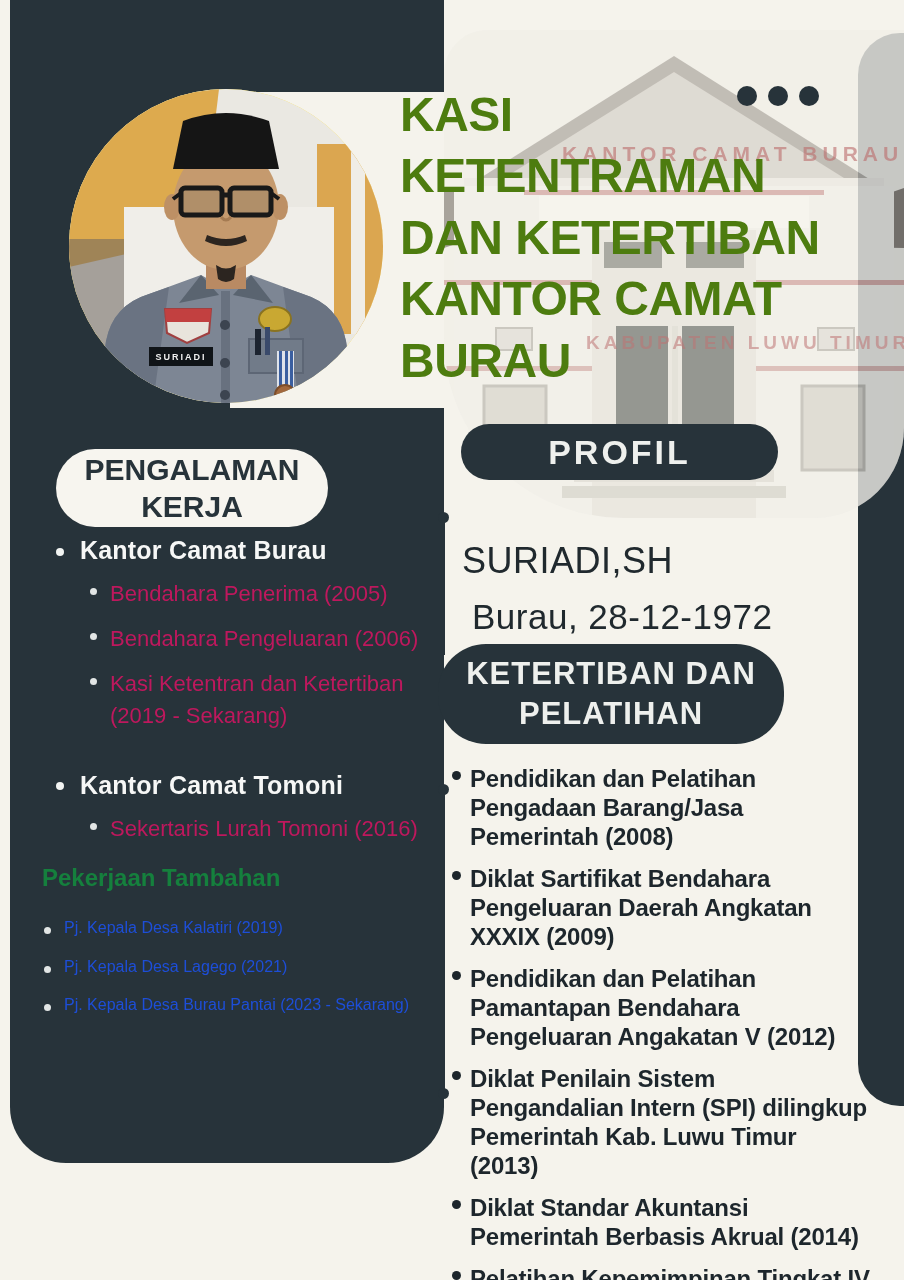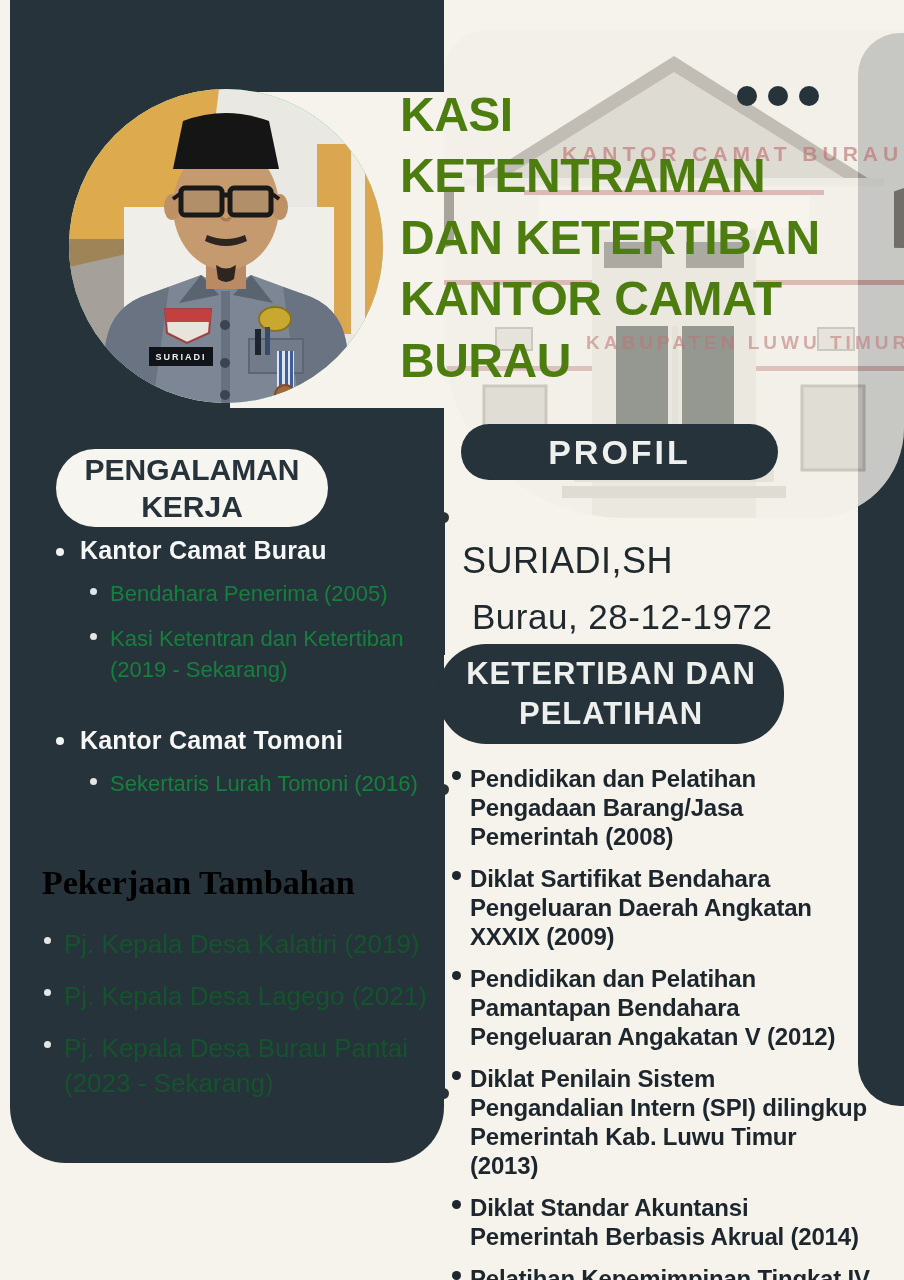--- a/index.html
+++ b/index.html
@@ -20,21 +20,21 @@
   .sign-line{position:absolute;font-weight:bold;white-space:nowrap;}
   .sign-1{left:118px;top:112px;font-size:21px;letter-spacing:5px;color:rgba(186,106,106,.6);}
   .sign-2{left:142px;top:302px;font-size:19px;letter-spacing:4px;color:rgba(190,115,115,.55);}
   
   .panel-top{position:absolute;left:10px;top:0;width:434px;height:92px;background:#27333a;z-index:3;}
   .panel-side{position:absolute;left:10px;top:0;width:220px;height:412px;background:#27333a;z-index:3;}
   .panel-main{position:absolute;left:10px;top:408px;width:434px;height:755px;background:#27333a;
     border-radius:0 0 56px 56px;z-index:3;}
   
   .photo-circle{position:absolute;left:69px;top:89px;width:314px;height:314px;border-radius:50%;
-    overflow:hidden;z-index:4;background:#22c55e;}
+    overflow:hidden;z-index:4;background:#fde047;}
   
   .title{position:absolute;left:400px;top:84px;width:495px;z-index:5;
     font-size:48px;font-weight:800;line-height:1.28;letter-spacing:-0.5px;color:#4d7c0f;}
   .title span{display:block;white-space:nowrap;}
   
   .dots{position:absolute;left:737px;top:86px;display:flex;gap:11px;z-index:5;}
   .dot{width:20px;height:20px;border-radius:50%;background:#27333a;}
   
   .badge-dark{position:absolute;background:#27333a;color:#eef0ed;font-weight:bold;
     display:flex;flex-direction:column;align-items:center;justify-content:center;
@@ -64,28 +64,28 @@
   .edu-item .txt{font-size:24px;font-weight:bold;line-height:1.21;color:#1d262c;letter-spacing:-0.2px;}
   
   .exp-content{position:absolute;left:42px;top:536px;width:398px;z-index:5;color:#e2e6e5;}
   .exp-title-row{display:flex;align-items:center;margin-bottom:13px;}
   .exp-title-row .bullet{flex:none;width:8px;height:8px;border-radius:50%;background:#f2f4f2;
     margin:2px 16px 0 14px;}
   .exp-title{font-size:25px;font-weight:bold;color:#f6f7f6;letter-spacing:.2px;}
   .exp-sub{display:flex;margin:0 0 14px 48px;}
   .exp-sub .bullet{flex:none;width:7px;height:7px;border-radius:50%;background:#e2e6e5;
     margin:10px 13px 0 0;}
-  .exp-sub .txt{font-size:22px;line-height:1.42;color:#15803d;}
+  .exp-sub .txt{font-size:22px;line-height:1.42;color:#be185d;}
   .group-gap{height:26px;}
   .extra-block{position:absolute;left:42px;top:864px;width:400px;z-index:5;}
-  .extra-heading{font-size:34px;font-weight:bold;color:#000000;margin-bottom:25px;font-family:Liberation Serif, serif;}
+  .extra-heading{font-size:24px;font-weight:bold;color:#15803d;margin-bottom:25px;}
   .extra-item{display:flex;margin-bottom:17px;}
   .extra-item .bullet{flex:none;width:7px;height:7px;border-radius:50%;background:#e2e6e5;
     margin:10px 13px 0 2px;}
-  .extra-item .txt{font-size:26px;line-height:1.35;color:#14532d;}
+  .extra-item .txt{font-size:16px;line-height:1.35;color:#1d4ed8;}
 </style>
 </head>
 <body>
 
 <div class="poster">
 
   <div class="right-bar"></div>
 
   <div class="building">
     <svg width="460" height="488" viewBox="0 0 460 488">
@@ -236,20 +236,24 @@
     <div class="exp-title-row">
       <div class="bullet"></div>
       <div class="exp-title">Kantor Camat Burau</div>
     </div>
     <div class="exp-sub">
       <div class="bullet"></div>
       <div class="txt">Bendahara Penerima  (2005)</div>
     </div>
     <div class="exp-sub">
       <div class="bullet"></div>
+      <div class="txt">Bendahara Pengeluaran (2006)</div>
+    </div>
+    <div class="exp-sub">
+      <div class="bullet"></div>
       <div class="txt">Kasi Ketentran dan Ketertiban (2019 - Sekarang)</div>
     </div>
     <div class="group-gap"></div>
     <div class="exp-title-row">
       <div class="bullet"></div>
       <div class="exp-title">Kantor Camat Tomoni</div>
     </div>
     <div class="exp-sub">
       <div class="bullet"></div>
       <div class="txt">Sekertaris Lurah Tomoni (2016)</div>

